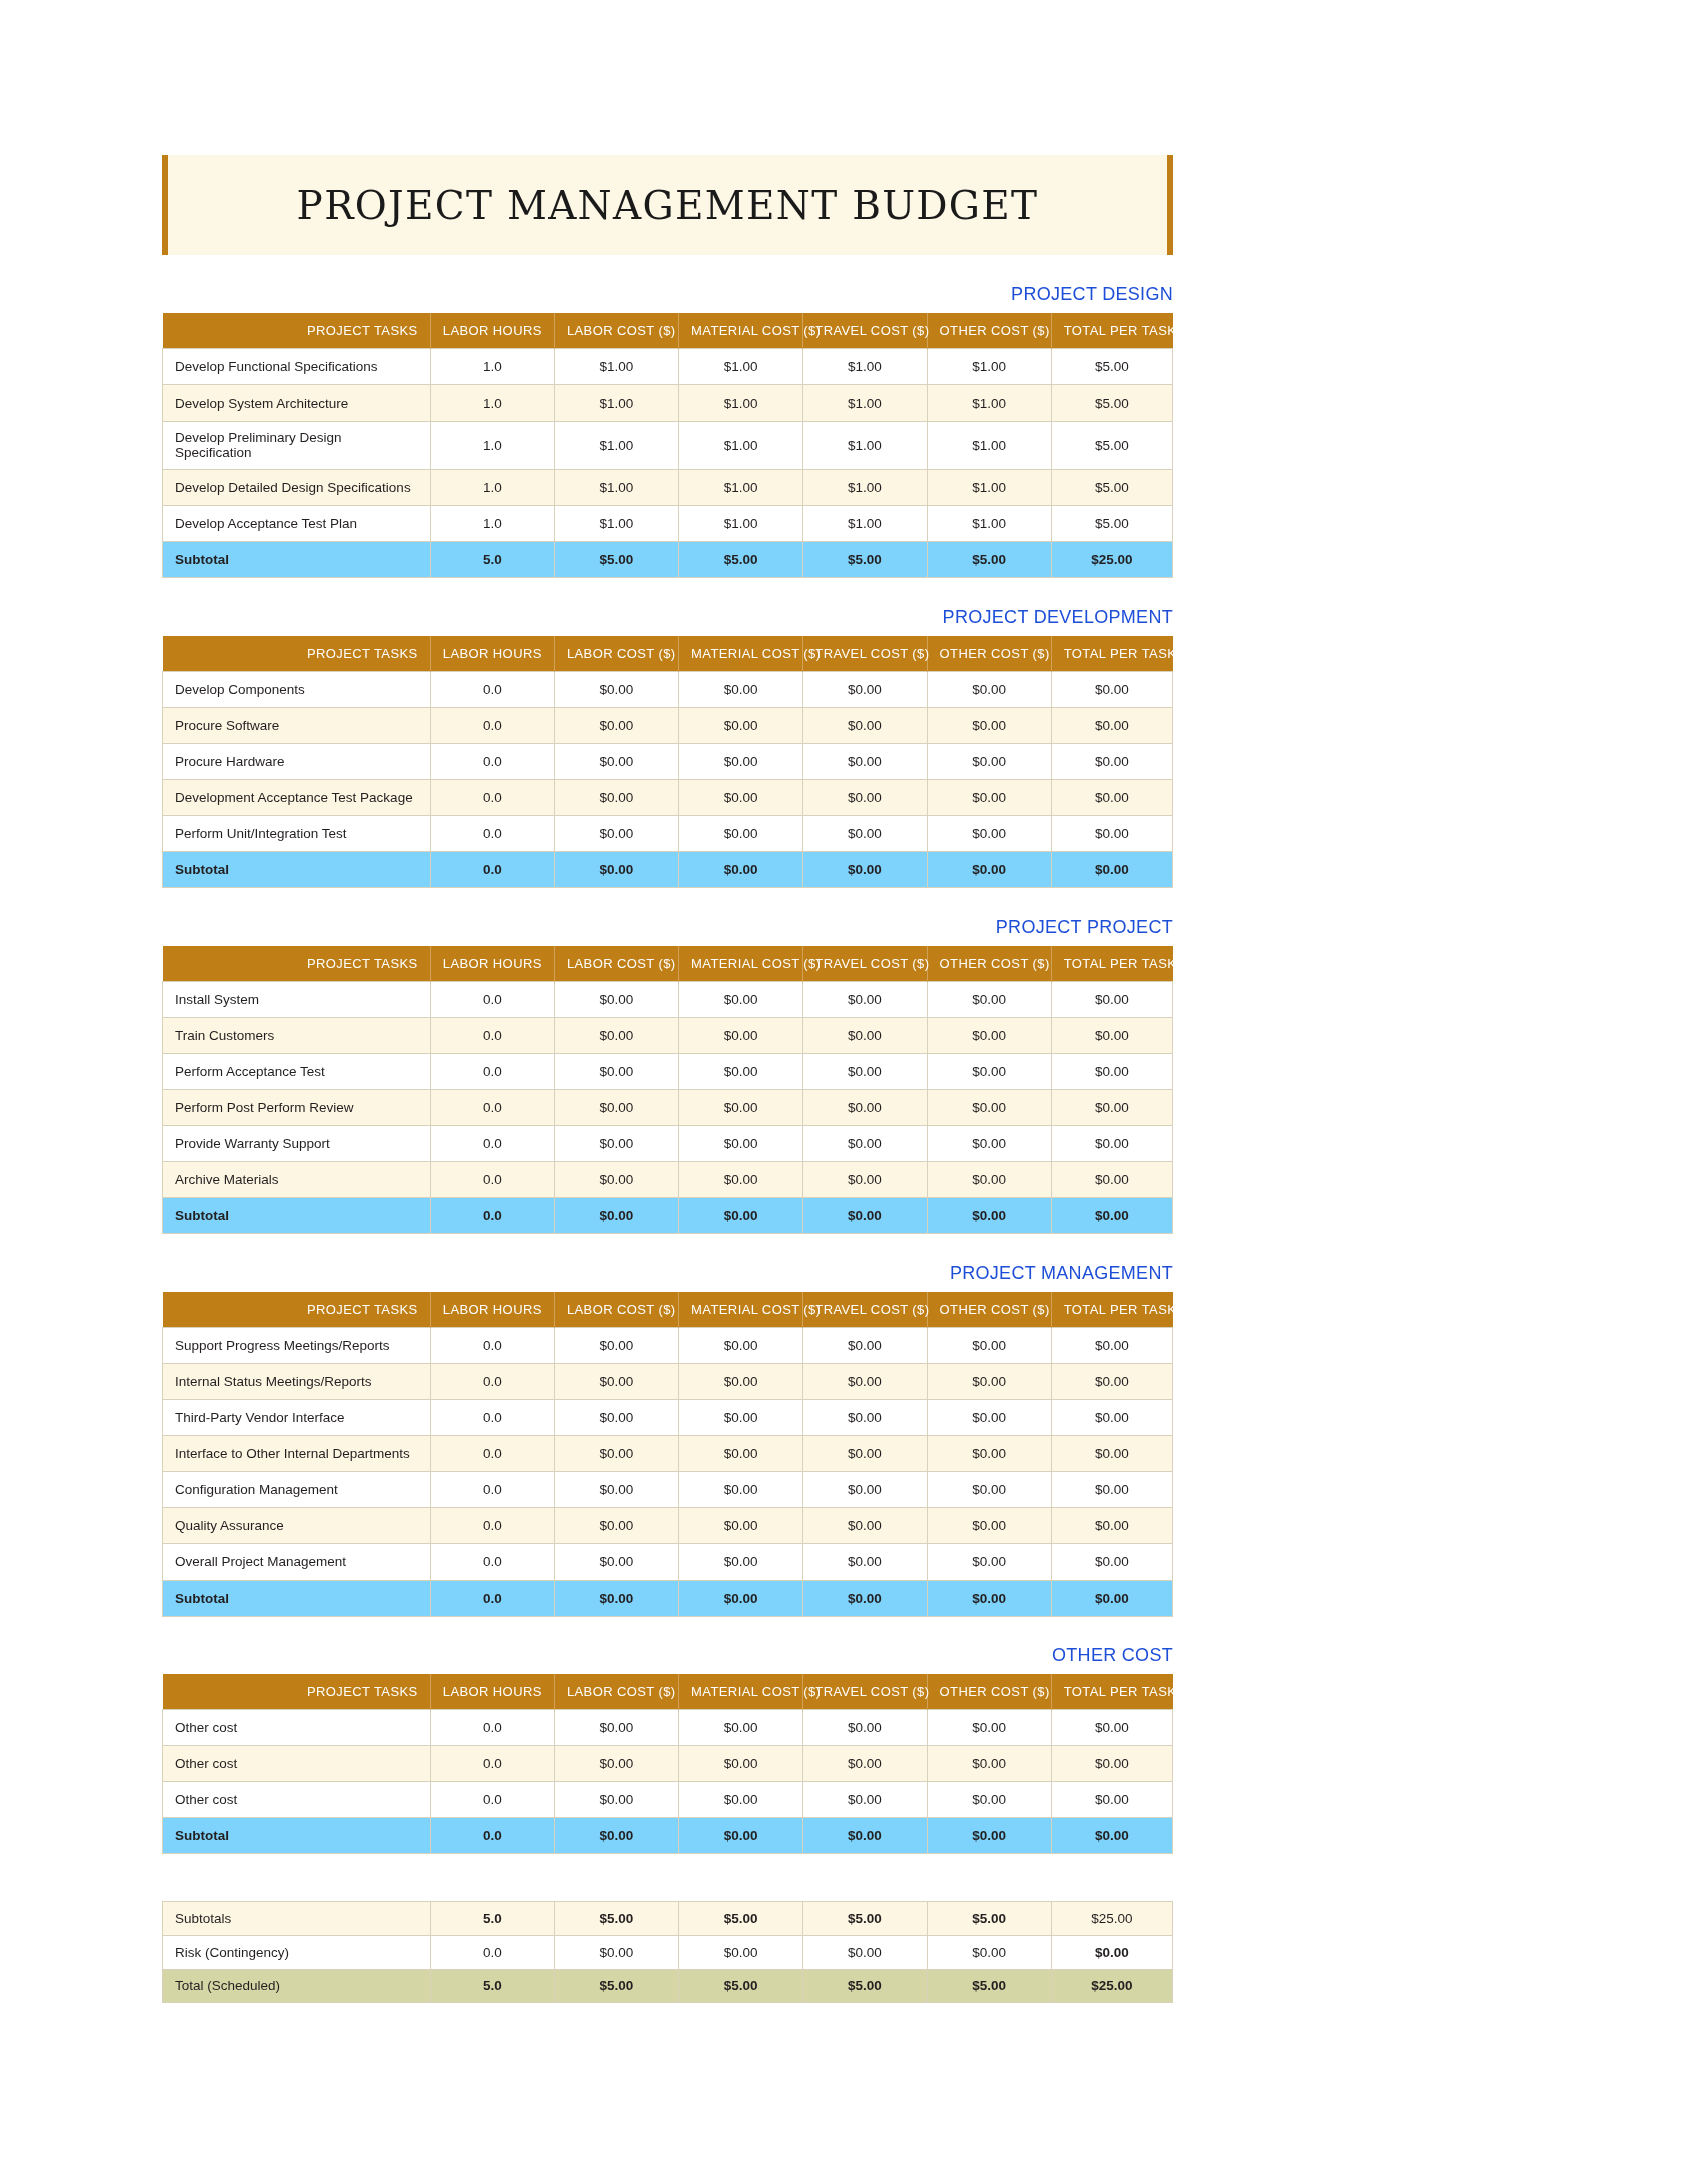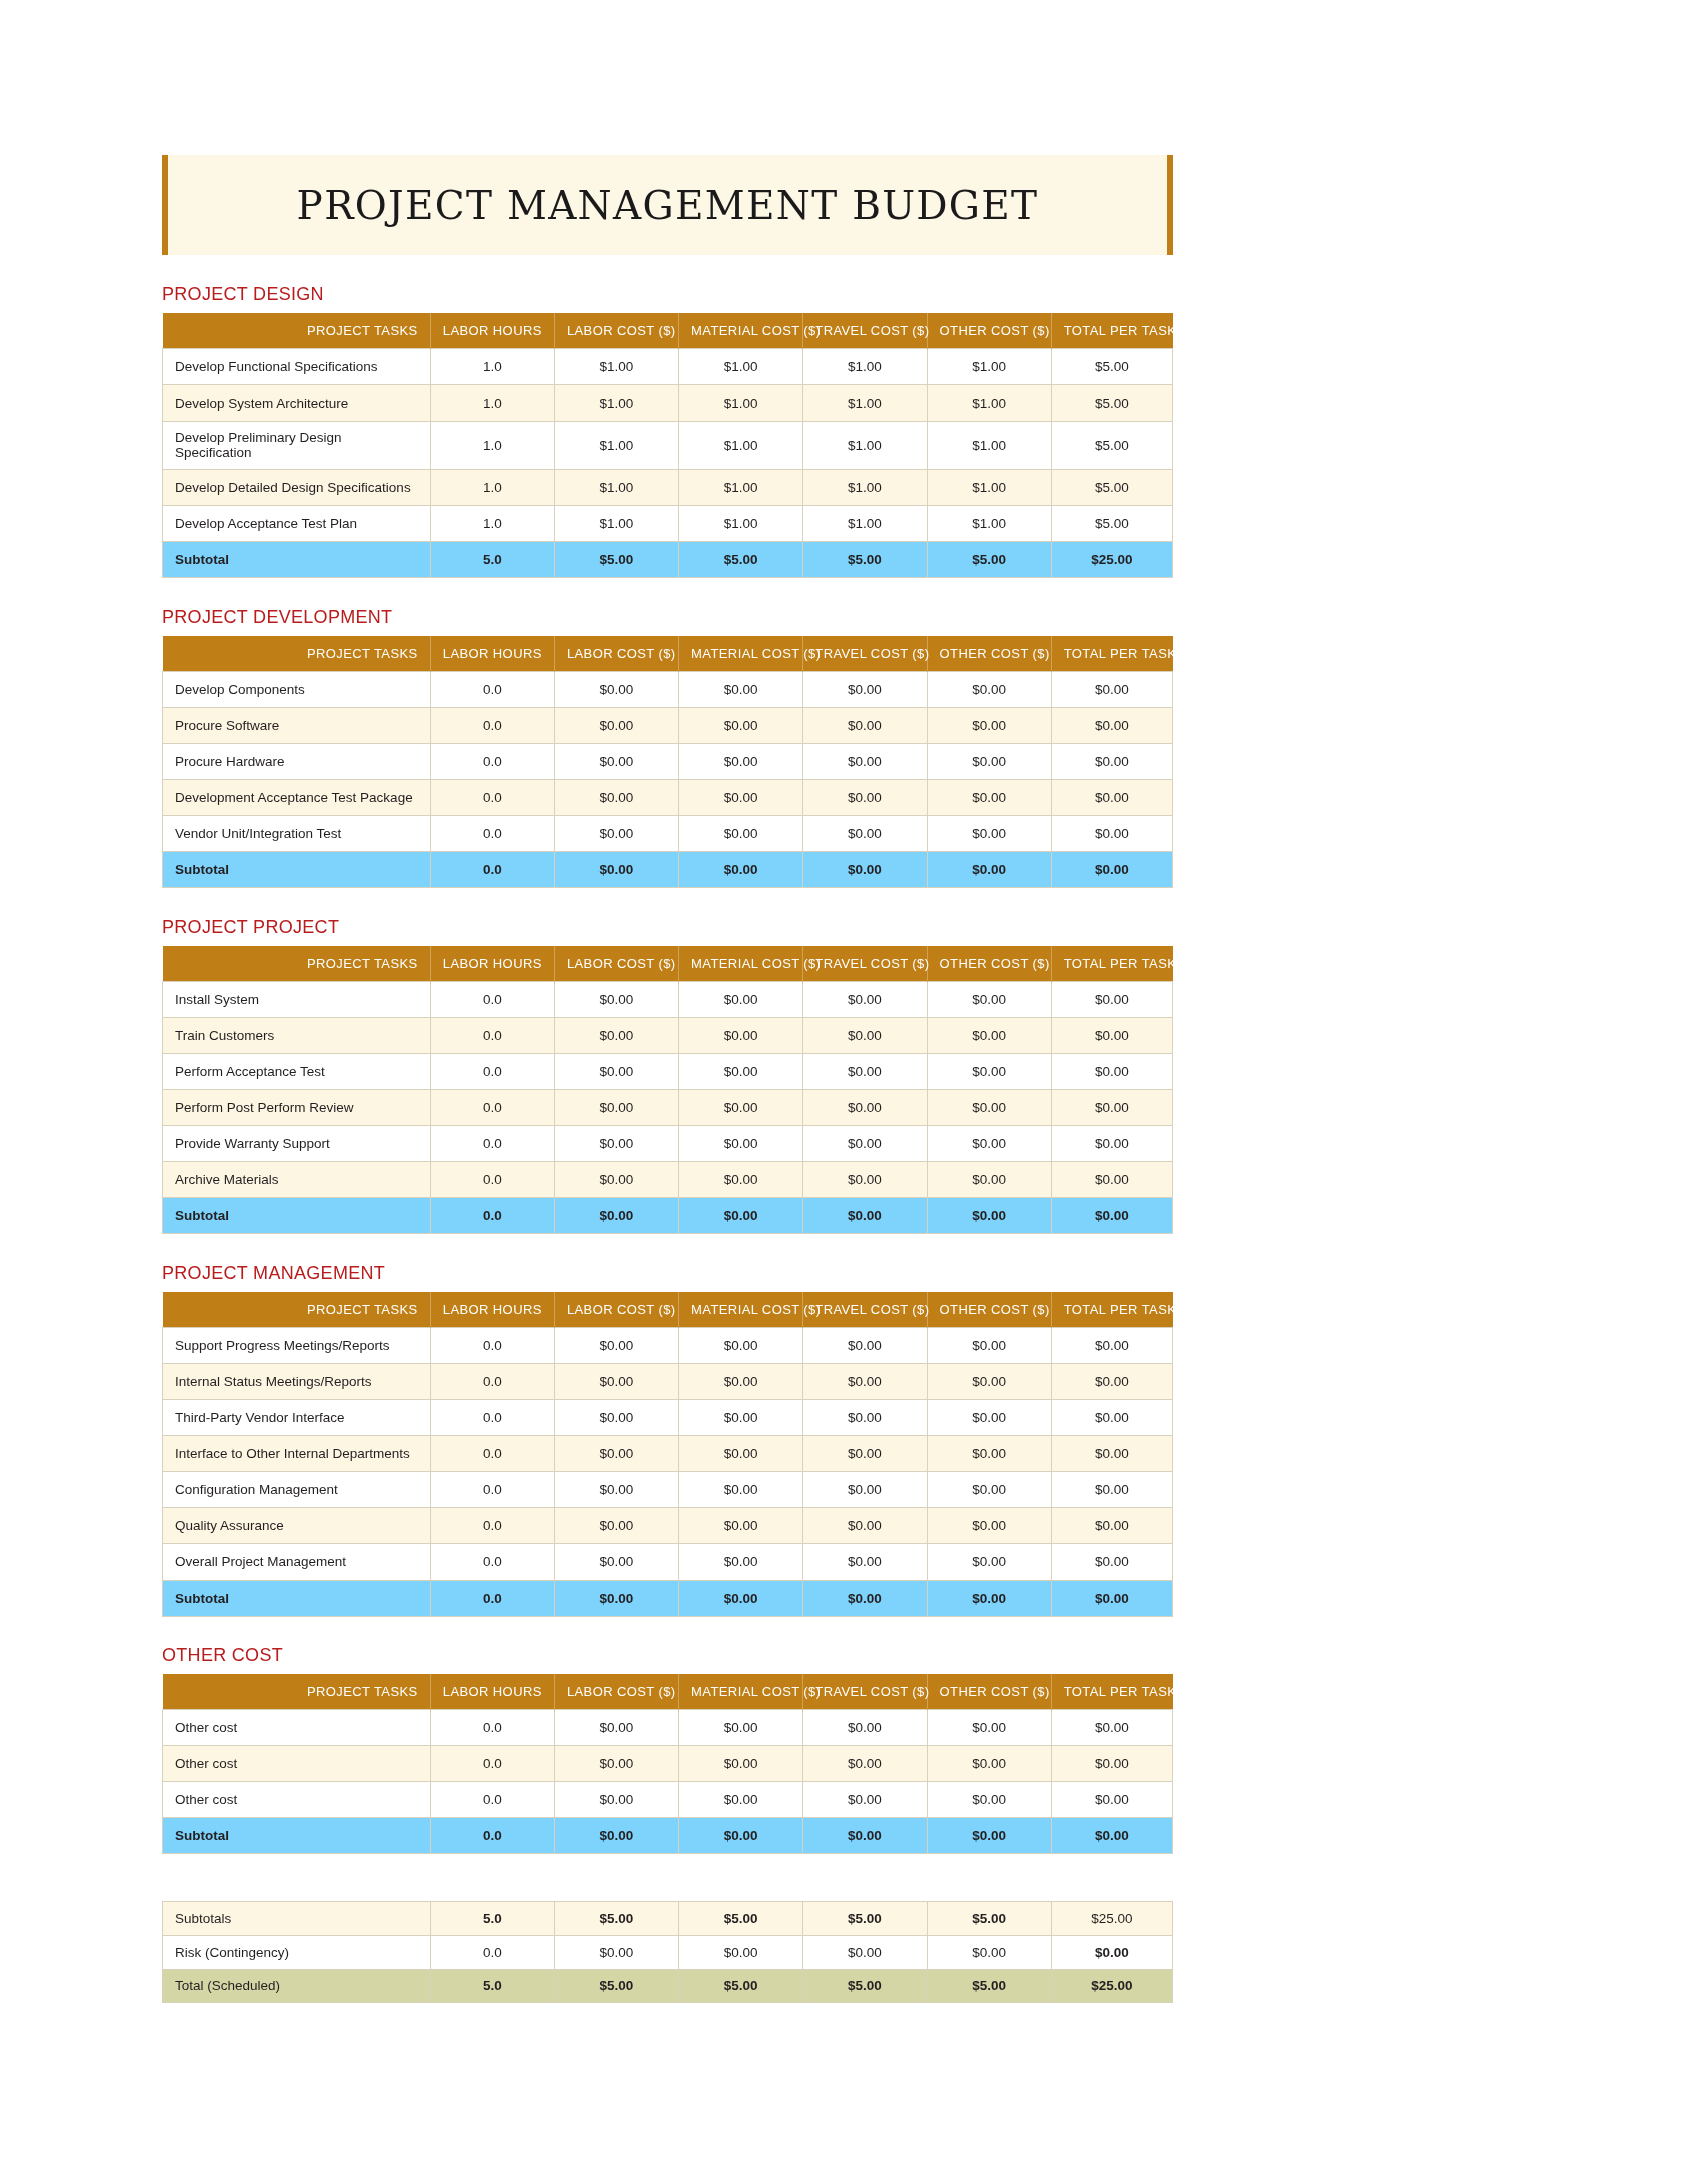--- a/index.html
+++ b/index.html
@@ -34,23 +34,23 @@
     font-weight: 400;
     font-size: 39px;
     letter-spacing: 1.3px;
     color: #1a1a1a;
   }
   
   .section {
     margin-bottom: 23px;
   }
   .section-title {
-    text-align: left;
+    text-align: right;
     font-size: 18px;
-    color: #b91c1c;
+    color: #1d4ed8;
     letter-spacing: 0.3px;
     padding: 5.4px 0 8px 0;
   }
   table.budget {
     width: 100%;
     border-collapse: collapse;
     table-layout: fixed;
   }
   table.budget col.c-task   { width: 26.5%; }
   table.budget col.c-num    { width: 12.3%; }
@@ -264,21 +264,21 @@
             <tr class="even">
               <td class="task">Development Acceptance Test Package</td>
               <td>0.0</td>
               <td>$0.00</td>
               <td>$0.00</td>
               <td>$0.00</td>
               <td>$0.00</td>
               <td>$0.00</td>
             </tr>
             <tr class="odd">
-              <td class="task">Vendor Unit/Integration Test</td>
+              <td class="task">Perform Unit/Integration Test</td>
               <td>0.0</td>
               <td>$0.00</td>
               <td>$0.00</td>
               <td>$0.00</td>
               <td>$0.00</td>
               <td>$0.00</td>
             </tr>
             <tr class="subtotal">
               <td class="task">Subtotal</td>
               <td>0.0</td>

